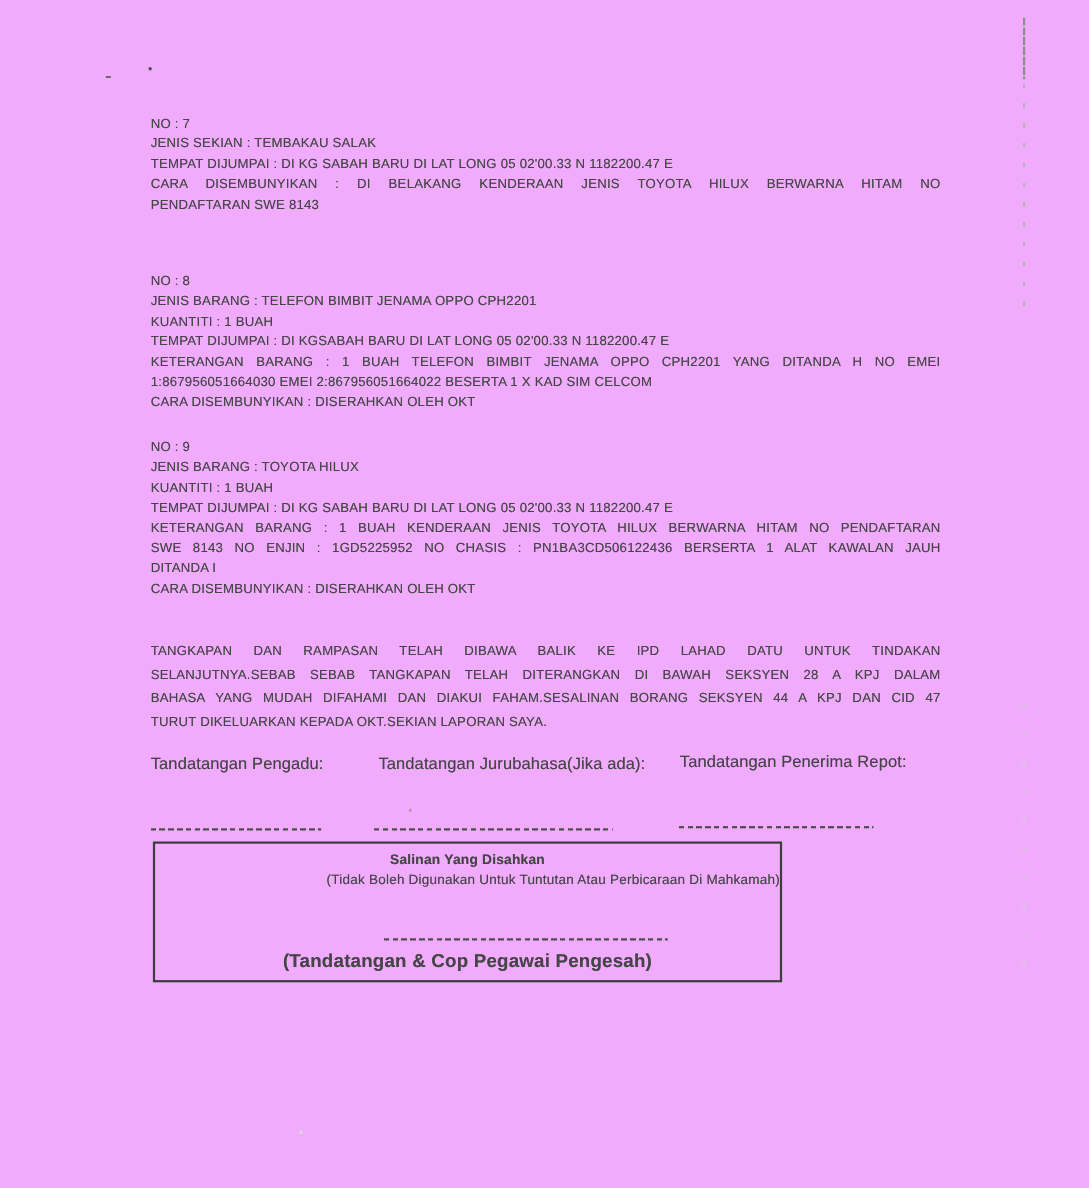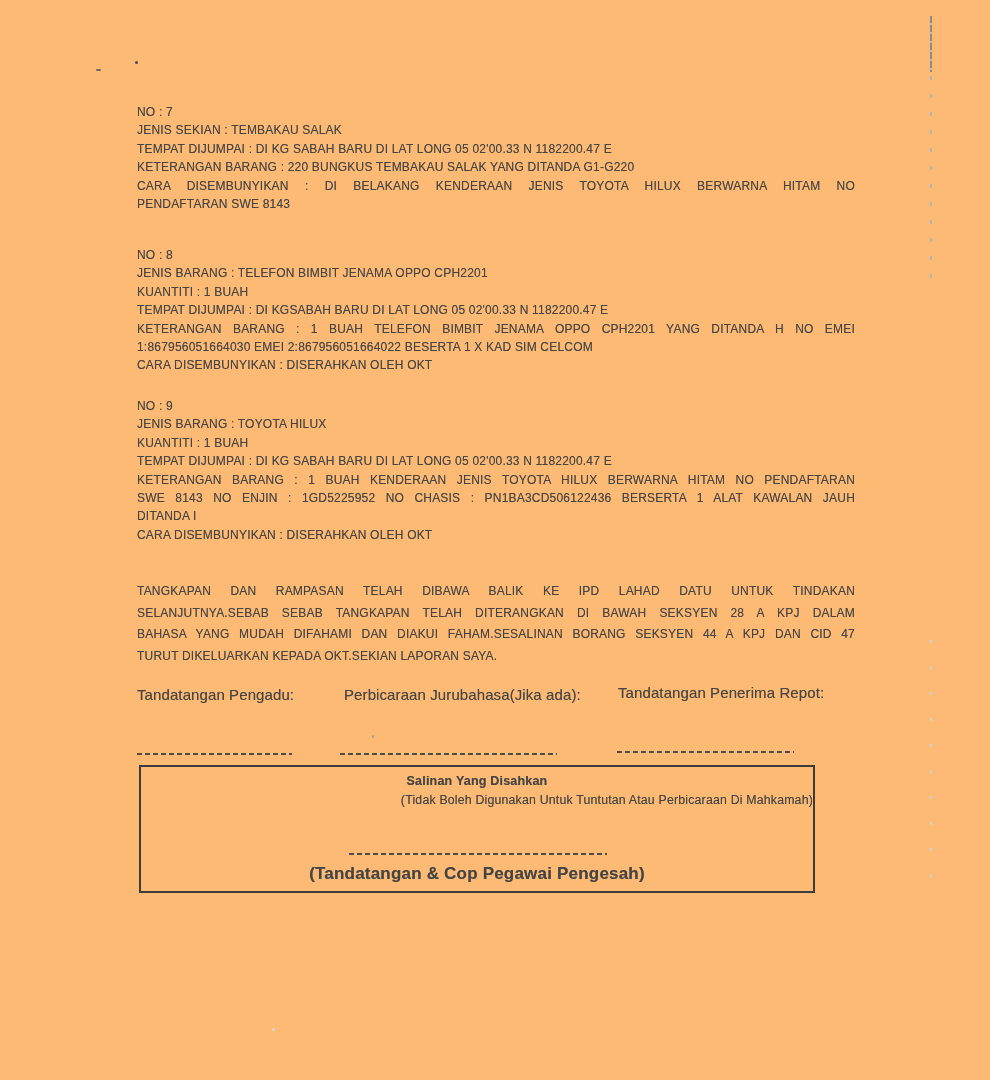--- a/index.html
+++ b/index.html
@@ -1,30 +1,30 @@
 <!DOCTYPE html>
 <html><head>
 <meta charset="utf-8">
 <style>
   html,body{margin:0;padding:0;background:#ffffff;}
   .page{
-    position:relative;width:990px;height:1080px;background:#fdba74;overflow:hidden;
+    position:relative;width:990px;height:1080px;background:#f0abfc;overflow:hidden;
     font-family:"Liberation Sans", sans-serif;color:#454545;
     text-shadow:0 0 0.6px rgba(70,70,70,0.55);
   }
   .block{position:absolute;left:137px;width:718px;font-size:12px;line-height:18.4px;letter-spacing:0.2px;}
   .para{line-height:21.7px;}
   .jl{text-align:justify;text-align-last:justify;}
   .sig-label{position:absolute;font-size:15px;letter-spacing:0.1px;white-space:nowrap;}
   .dash-line{
     position:absolute;height:2px;
     background:repeating-linear-gradient(90deg,#4c4c4c 0 5px,transparent 5px 8px);
   }
   .cert-box{
-    position:absolute;left:139px;top:765px;width:676px;height:128px;
+    position:absolute;left:139px;top:765px;width:572px;height:128px;
     border:2px solid #3c3c3c;box-sizing:border-box;
   }
   .cert-title{margin-top:7px;text-align:center;font-weight:bold;font-size:12.5px;letter-spacing:0.2px;}
   .cert-sub{margin-top:5px;text-align:right;font-weight:normal;font-size:12.3px;letter-spacing:0.2px;}
   .cert-dash{
     position:absolute;left:208px;top:86px;width:258px;height:2px;
     background:repeating-linear-gradient(90deg,#4c4c4c 0 5px,transparent 5px 8px);
   }
   .cert-caption{position:absolute;top:97px;left:0;width:100%;text-align:center;font-weight:bold;font-size:17px;letter-spacing:0.2px;}
   .speck{position:absolute;background:#4a4a4a;border-radius:50%;}
@@ -47,21 +47,20 @@
   <span class="speck speck-mid"></span>
   <span class="speck speck-low"></span>
   <div class="edge-line edge-top"></div>
   <div class="edge-line edge-mid"></div>
   <div class="edge-line edge-low"></div>
 
   <section class="block" style="top:103px;">
     <div class="ln">NO : 7</div>
     <div class="ln">JENIS SEKIAN : TEMBAKAU SALAK</div>
     <div class="ln">TEMPAT DIJUMPAI : DI KG SABAH BARU DI LAT LONG 05 02'00.33 N 1182200.47 E</div>
-    <div class="ln">KETERANGAN BARANG : 220 BUNGKUS TEMBAKAU SALAK YANG DITANDA G1-G220</div>
     <div class="ln jl">CARA DISEMBUNYIKAN : DI BELAKANG KENDERAAN JENIS TOYOTA HILUX BERWARNA HITAM NO</div>
     <div class="ln">PENDAFTARAN SWE 8143</div>
   </section>
 
   <section class="block" style="top:246px;">
     <div class="ln">NO : 8</div>
     <div class="ln">JENIS BARANG : TELEFON BIMBIT JENAMA OPPO CPH2201</div>
     <div class="ln">KUANTITI : 1 BUAH</div>
     <div class="ln">TEMPAT DIJUMPAI : DI KGSABAH BARU DI LAT LONG 05 02'00.33 N 1182200.47 E</div>
     <div class="ln jl">KETERANGAN BARANG : 1 BUAH TELEFON BIMBIT JENAMA OPPO CPH2201 YANG DITANDA H NO EMEI</div>
@@ -81,21 +80,21 @@
   </section>
 
   <section class="block para" style="top:581px;">
     <div class="ln jl">TANGKAPAN DAN RAMPASAN TELAH DIBAWA BALIK KE IPD LAHAD DATU UNTUK TINDAKAN</div>
     <div class="ln jl">SELANJUTNYA.SEBAB SEBAB TANGKAPAN TELAH DITERANGKAN DI BAWAH SEKSYEN 28 A KPJ DALAM</div>
     <div class="ln jl">BAHASA YANG MUDAH DIFAHAMI DAN DIAKUI FAHAM.SESALINAN BORANG SEKSYEN 44 A KPJ DAN CID 47</div>
     <div class="ln">TURUT DIKELUARKAN KEPADA OKT.SEKIAN LAPORAN SAYA.</div>
   </section>
 
   <div class="sig-label" style="left:137px;top:686px;">Tandatangan Pengadu:</div>
-  <div class="sig-label" style="left:344px;top:686px;">Perbicaraan Jurubahasa(Jika ada):</div>
+  <div class="sig-label" style="left:344px;top:686px;">Tandatangan Jurubahasa(Jika ada):</div>
   <div class="sig-label" style="left:618px;top:684px;">Tandatangan Penerima Repot:</div>
 
   <div class="dash-line" style="left:137px;top:753px;width:155px;"></div>
   <div class="dash-line" style="left:340px;top:753px;width:217px;"></div>
   <div class="dash-line" style="left:617px;top:751px;width:177px;"></div>
 
   <div class="cert-box">
     <div class="cert-title">Salinan Yang Disahkan</div>
     <div class="cert-sub">(Tidak Boleh Digunakan Untuk Tuntutan Atau Perbicaraan Di Mahkamah)</div>
     <div class="cert-dash"></div>

